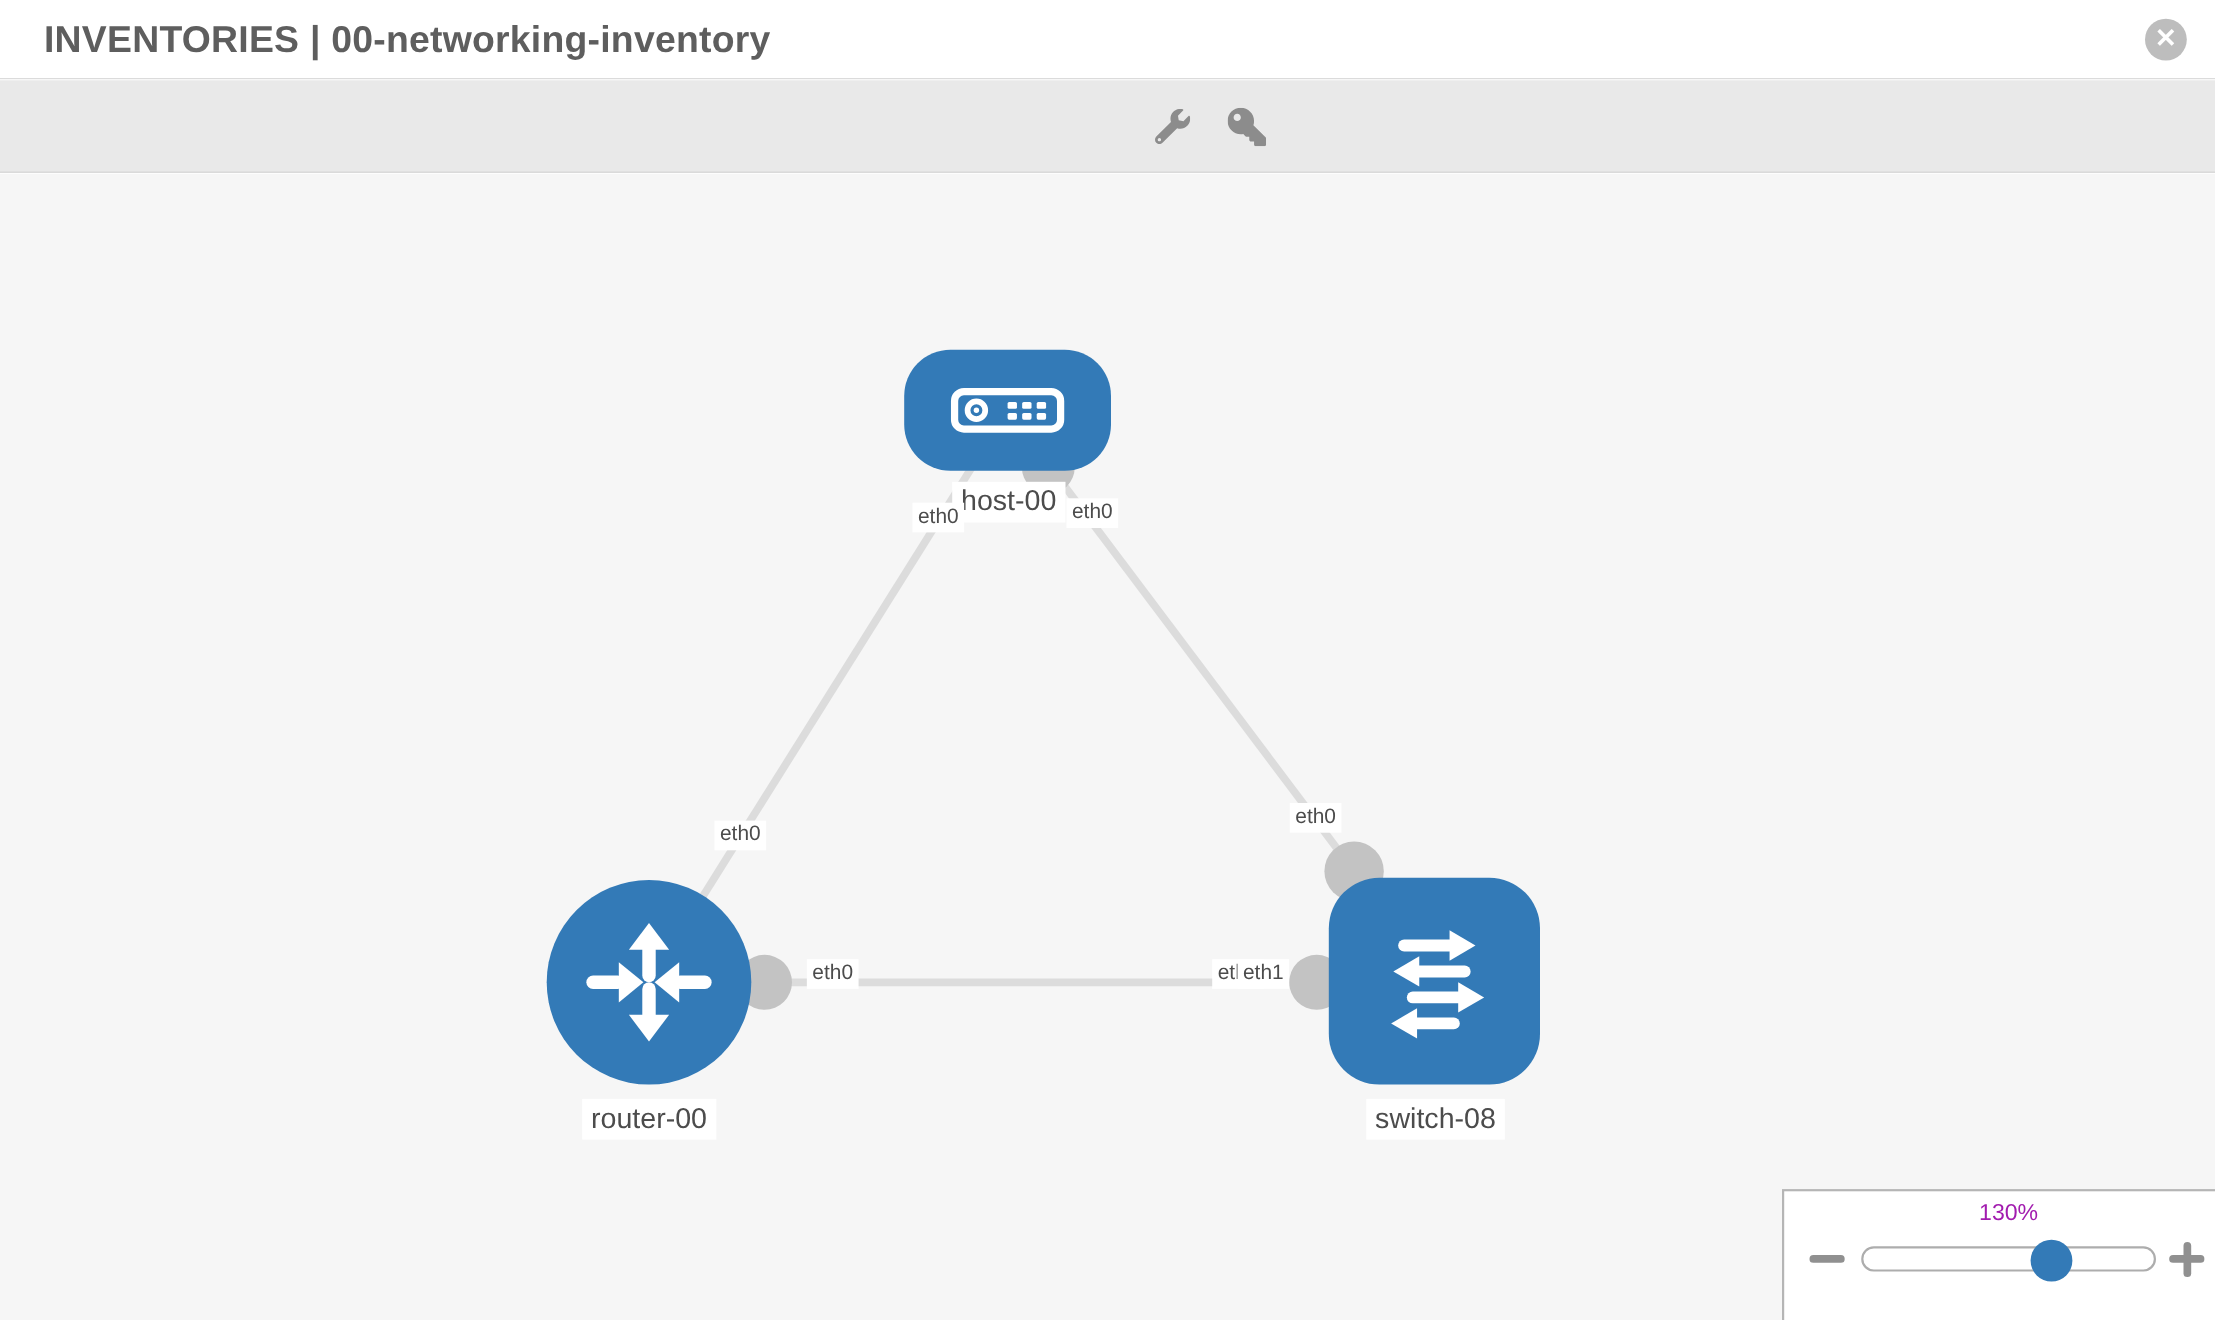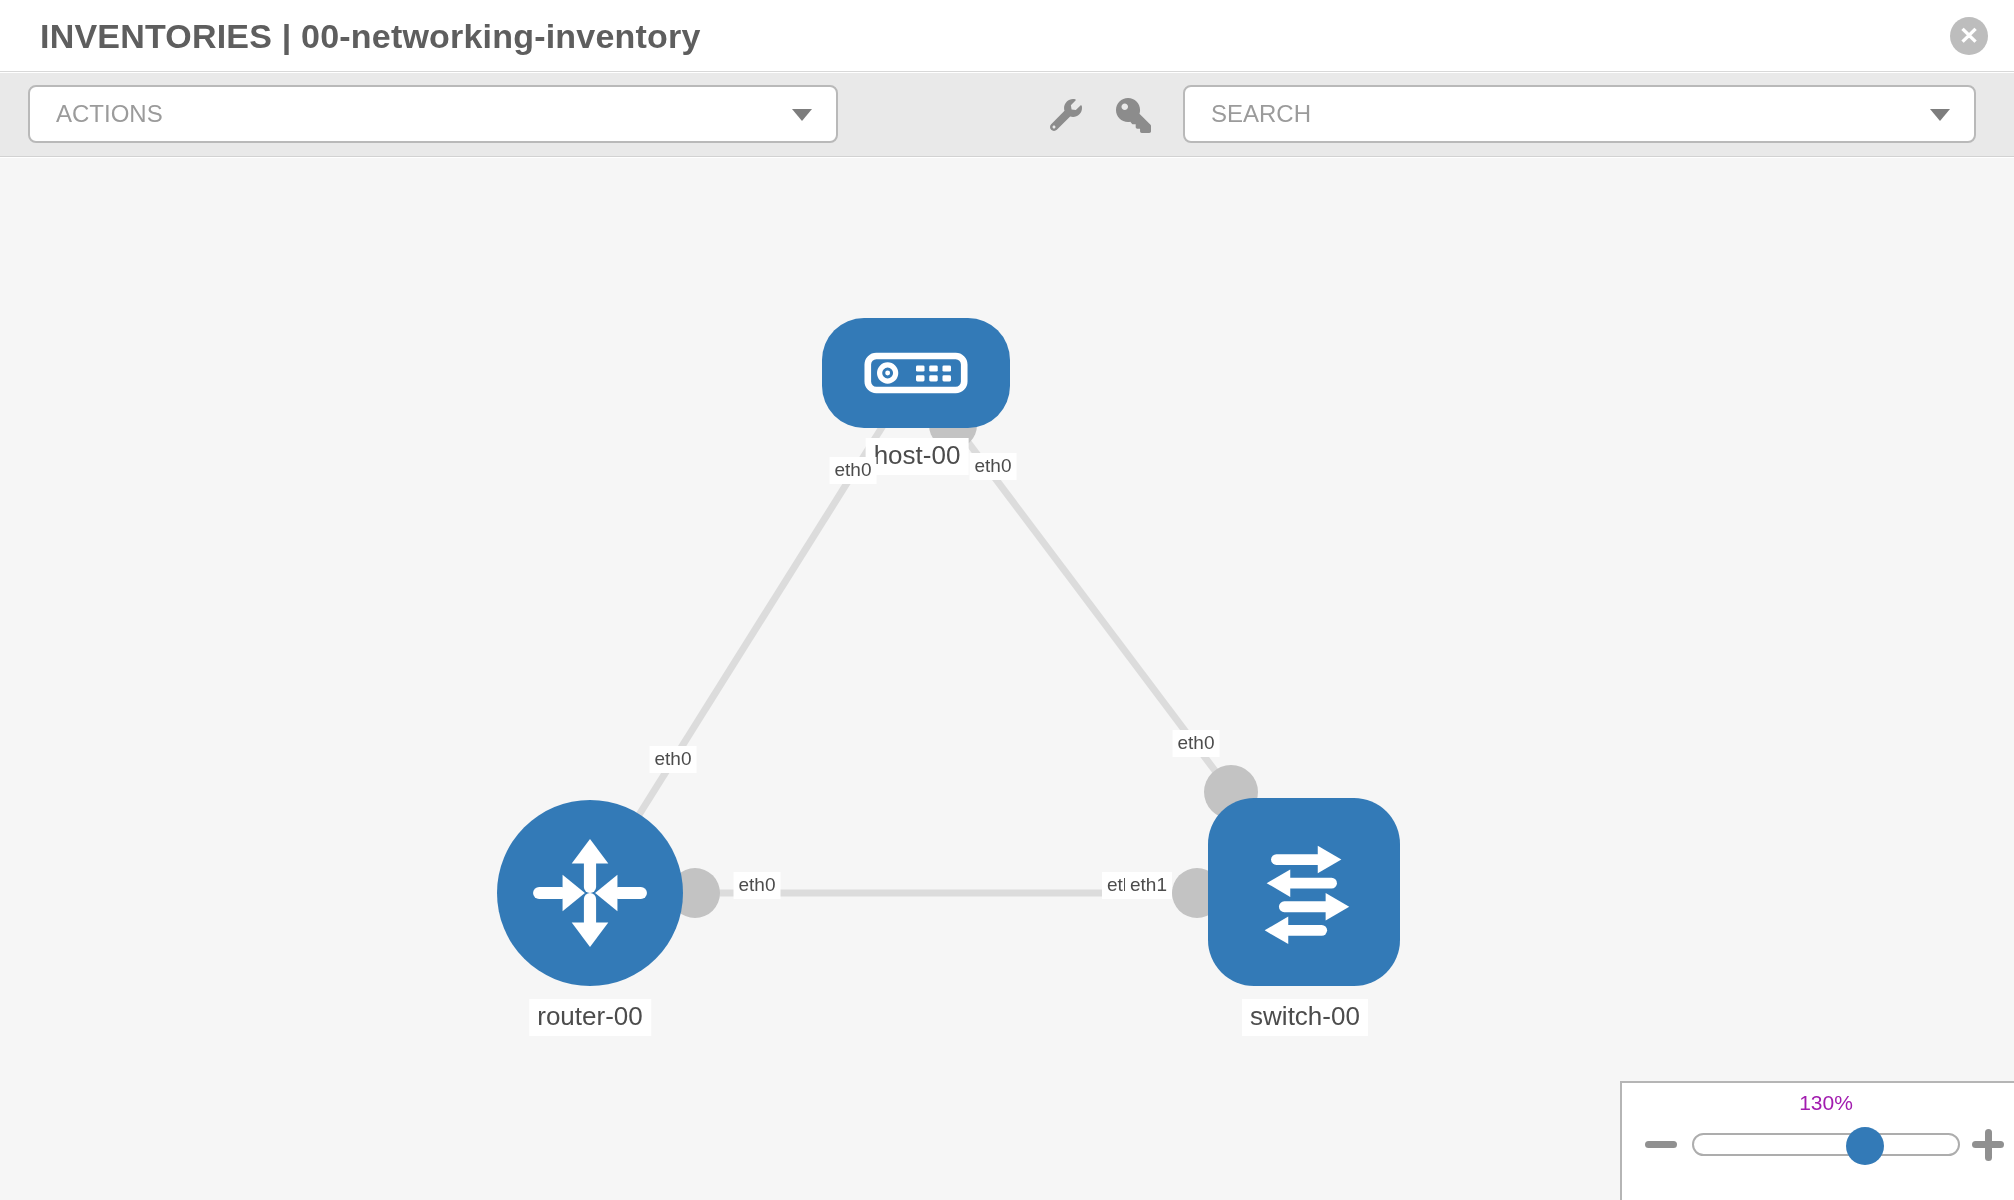--- a/index.html
+++ b/index.html
@@ -55,42 +55,34 @@
 <div id="app">
 
   <div class="header">
     <div class="page-title">INVENTORIES | 00-networking-inventory</div>
     <div class="close-btn">
       <div class="x">✕</div>
     </div>
   </div>
 
   <div class="toolbar">
-    <div class="dropdown dd-actions">
-      <span class="dd-label">ACTIONS</span>
-      <span class="caret"></span>
-    </div>
 
     <div class="tool-icon" style="left:1050px; top:26px;">
       <svg width="32" height="32" viewBox="0 0 512 512">
         <path fill="#8c8c8c" d="M507.73 109.1c-2.24-9.03-13.54-12.09-20.12-5.51l-74.36 74.36-67.88-11.31-11.31-67.88 74.36-74.36c6.62-6.62 3.43-17.9-5.66-20.16-47.38-11.74-99.55.91-136.58 37.93-39.64 39.64-50.55 97.1-34.05 147.2L18.74 402.76c-24.99 24.99-24.99 65.51 0 90.5 24.99 24.99 65.51 24.99 90.5 0l213.21-213.21c50.12 16.71 107.47 5.68 147.37-34.22 37.07-37.07 49.7-89.32 37.91-136.73zM64 472c-13.25 0-24-10.75-24-24 0-13.26 10.75-24 24-24s24 10.74 24 24c0 13.25-10.75 24-24 24z"></path>
       </svg>
     </div>
     <div class="tool-icon" style="left:1116px; top:25px;">
       <svg width="35" height="35" viewBox="0 0 512 512">
         <g transform="translate(512,0) scale(-1,1)">
           <path fill="#8c8c8c" d="M512 176.001C512 273.203 433.202 352 336 352c-11.22 0-22.19-1.062-32.827-3.069l-24.012 27.014A23.999 23.999 0 0 1 261.223 384H224v40c0 13.255-10.745 24-24 24h-40v40c0 13.255-10.745 24-24 24H24c-13.255 0-24-10.745-24-24v-78.059c0-6.365 2.529-12.47 7.029-16.971l161.802-161.802C163.108 213.814 160 195.271 160 176 160 78.798 238.797.001 335.999 0 433.488-.001 512 78.511 512 176.001zM336 128c0 26.51 21.49 48 48 48s48-21.49 48-48-21.49-48-48-48-48 21.49-48 48z"></path>
         </g>
       </svg>
     </div>
 
-    <div class="dropdown dd-search">
-      <span class="dd-label">SEARCH</span>
-      <span class="caret"></span>
-    </div>
   </div>
 
   <div class="canvas">
 
     <svg class="links-svg" width="2014" height="1042" viewBox="0 0 2014 1042">
       <line x1="590" y1="735" x2="916" y2="215" stroke="#dcdcdc" stroke-width="7"></line>
       <line x1="916" y1="215" x2="1231" y2="634" stroke="#dcdcdc" stroke-width="7"></line>
       <line x1="590" y1="735" x2="1250" y2="735" stroke="#dcdcdc" stroke-width="7"></line>
       <circle cx="953" cy="267" r="24" fill="#c3c3c3"></circle>
       <circle cx="695" cy="735" r="25" fill="#c3c3c3"></circle>
@@ -137,21 +129,21 @@
         </g>
         <polygon points="74,13 74,41 98,27" fill="#ffffff"></polygon>
         <polygon points="46,37 46,65 22,51" fill="#ffffff"></polygon>
         <polygon points="82,61 82,89 106,75" fill="#ffffff"></polygon>
         <polygon points="44,85 44,113 20,99" fill="#ffffff"></polygon>
       </svg>
     </div>
 
     <div class="graph-label node-label" style="left:917px; top:280px;">host-00</div>
     <div class="graph-label node-label" style="left:590px; top:841px;">router-00</div>
-    <div class="graph-label node-label" style="left:1305px; top:841px;">switch-00</div>
+    <div class="graph-label node-label" style="left:1305px; top:841px;">switch-08</div>
 
     <div class="graph-label iface-label" style="left:853px; top:299px;">eth0</div>
     <div class="graph-label iface-label" style="left:993px; top:295px;">eth0</div>
     <div class="graph-label iface-label" style="left:673px; top:588px;">eth0</div>
     <div class="graph-label iface-label" style="left:757px; top:714px;">eth0</div>
     <div class="graph-label iface-label" style="left:1196px; top:572px;">eth0</div>
 
     <div class="iface-pair" style="left:1102px; top:714px; width:80px; height:28px;">
       <span class="back">eth0</span>
       <span class="front">eth1</span>

